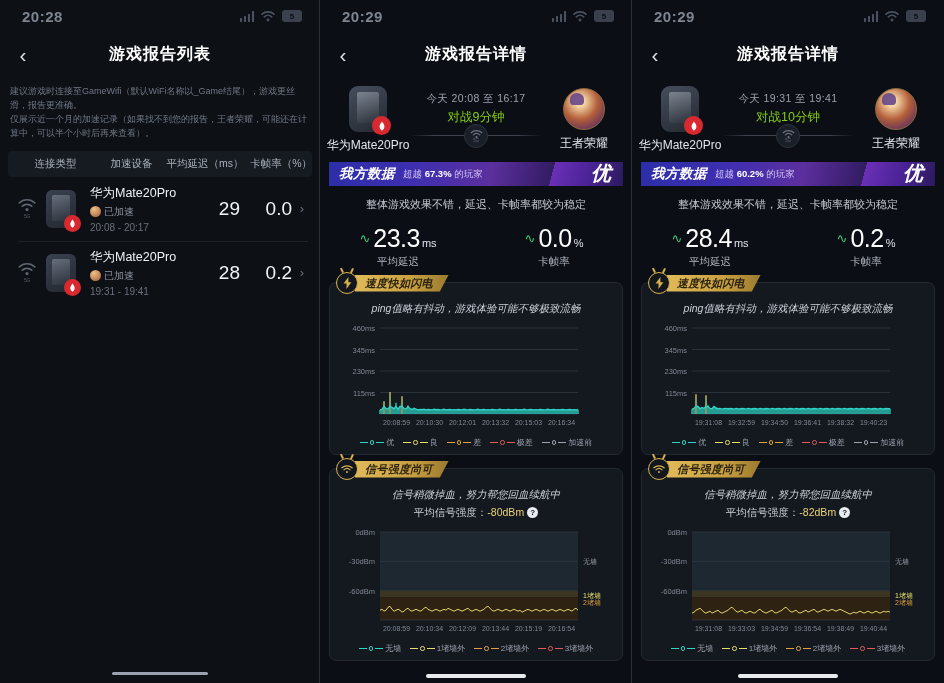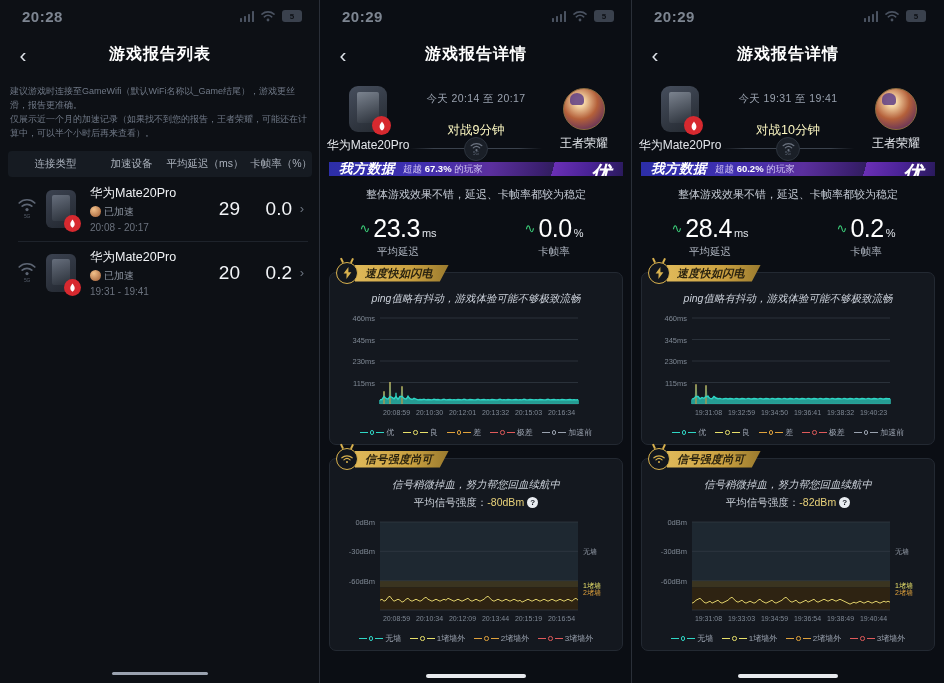--- a/index.html
+++ b/index.html
@@ -92,30 +92,30 @@
                   border-radius:2px; background:linear-gradient(160deg,#7b8persoon,#2b313a); }
   .dtl-dev .scr { background:linear-gradient(160deg,#7b838f,#2b313a); }
   .dtl-avatar { width:42px; height:42px; border-radius:50%;
                 background:radial-gradient(circle at 40% 32%,#f6d8a8 12%,#b4603a 48%,#5d2e5e 85%);
                 border:1.5px solid #8c6b3f; position:relative; overflow:hidden; margin-top:2px;}
   .dtl-avatar:after { content:""; position:absolute; left:6px; top:4px; width:14px; height:12px;
                       background:#5f3f86; border-radius:50% 50% 30% 30%; opacity:.85;}
   .dtl-label { font-size:12px; color:#e3e6eb; margin-top:5px; white-space:nowrap; }
   .dtl-mid { flex:1; text-align:center; padding-top:6px; position:relative; }
   .dtl-date { font-size:10.5px; color:#9aa2af; letter-spacing:.4px; }
-  .dtl-dur { font-size:12.5px; color:#fef9c3; margin-top:16px; font-weight:500; }
+  .dtl-dur { font-size:12.5px; color:#84cc16; margin-top:3px; font-weight:500; }
   .dtl-line { height:1px; background:linear-gradient(90deg,transparent,#3b424d 18%,#3b424d 82%,transparent);
               margin:9px 8px 0 8px; position:relative; }
   .dtl-wifi-chip { width:24px; height:24px; border-radius:50%; background:#1a1f27;
                    border:1px solid #2c333d; display:flex; align-items:center; justify-content:center;
                    margin:-12px auto 0 auto; position:relative; flex-direction:column; }
   .dtl-wifi-chip small { font-size:4.5px; color:#596271; margin-top:-1px; }
 
   
-  .banner { margin:8px 9px 0 9px; height:14px; position:relative; overflow:hidden;
+  .banner { margin:8px 9px 0 9px; height:24px; position:relative; overflow:hidden;
             display:flex; align-items:center; }
   .banner .bg { position:absolute; inset:0;
                 background:linear-gradient(100deg,#2c2ea8 0%,#3f2fb0 30%,#5b2f9e 55%,#3a1f6e 72%,#141a2c 90%); }
   .banner .bg:after { content:""; position:absolute; right:0; top:0; bottom:0; width:84px;
                       background:linear-gradient(105deg,transparent 0 18%,#6a2fb6 18%,#4a2396 60%,#2a1a5c 100%); }
   .bn-title { position:relative; font-size:13.5px; font-weight:700; font-style:italic;
               color:#ffffff; margin-left:10px; letter-spacing:.5px; }
   .bn-sub { position:relative; font-size:9.5px; color:#cfc2f0; margin-left:8px; }
   .bn-sub b { color:#ffffff; font-weight:700; }
   .bn-grade { position:absolute; right:12px; top:-2px; font-size:20px; font-weight:700;
@@ -254,21 +254,21 @@
       </div>
     </div>
     <div class="rec-info">
       <div class="rec-name">华为Mate20Pro</div>
       <div class="rec-state">
         <div class="rec-ava"></div>
         <span>已加速</span>
       </div>
       <div class="rec-time">19:31 - 19:41</div>
     </div>
-    <div class="rec-val">20</div>
+    <div class="rec-val">28</div>
     <div class="rec-val2">0.2</div>
     <div class="rec-arrow">›</div>
   </div>
 
   <div class="p1-ind"></div>
   <div class="divider"></div>
 </div>
 
 <div class="panel p2">
   <div class="statusbar">
@@ -302,21 +302,21 @@
         <div class="scr"></div>
         <div class="hw-badge" style="width:19px;height:19px;right:-4px;bottom:-3px">
           <svg width="12" height="12" viewBox="0 0 12 12">
               <path d="M6 1.5c-1 1.6-2.4 3-2.4 5 0 2 1.1 3.4 2.4 4 1.3-.6 2.4-2 2.4-4 0-2-1.4-3.4-2.4-5z" fill="#fff"></path>
             </svg>
         </div>
       </div>
       <div class="dtl-label">华为Mate20Pro</div>
     </div>
     <div class="dtl-mid">
-      <div class="dtl-date">今天 20:14 至 20:17</div>
+      <div class="dtl-date">今天 20:08 至 16:17</div>
       <div class="dtl-dur">对战9分钟</div>
       <div class="dtl-line"></div>
       <div class="dtl-wifi-chip">
         <svg width="13" height="9" viewBox="0 0 14 10">
             <path d="M1 3A9 9 0 0 1 13 3" stroke="#6b7380" stroke-width="1.3" fill="none" stroke-linecap="round"></path>
             <path d="M3.4 5.4A5.4 5.4 0 0 1 10.6 5.4" stroke="#6b7380" stroke-width="1.3" fill="none" stroke-linecap="round"></path>
             <circle cx="7" cy="8" r="1.2" fill="#6b7380"></circle>
           </svg>
         <small>5G</small>
       </div>

